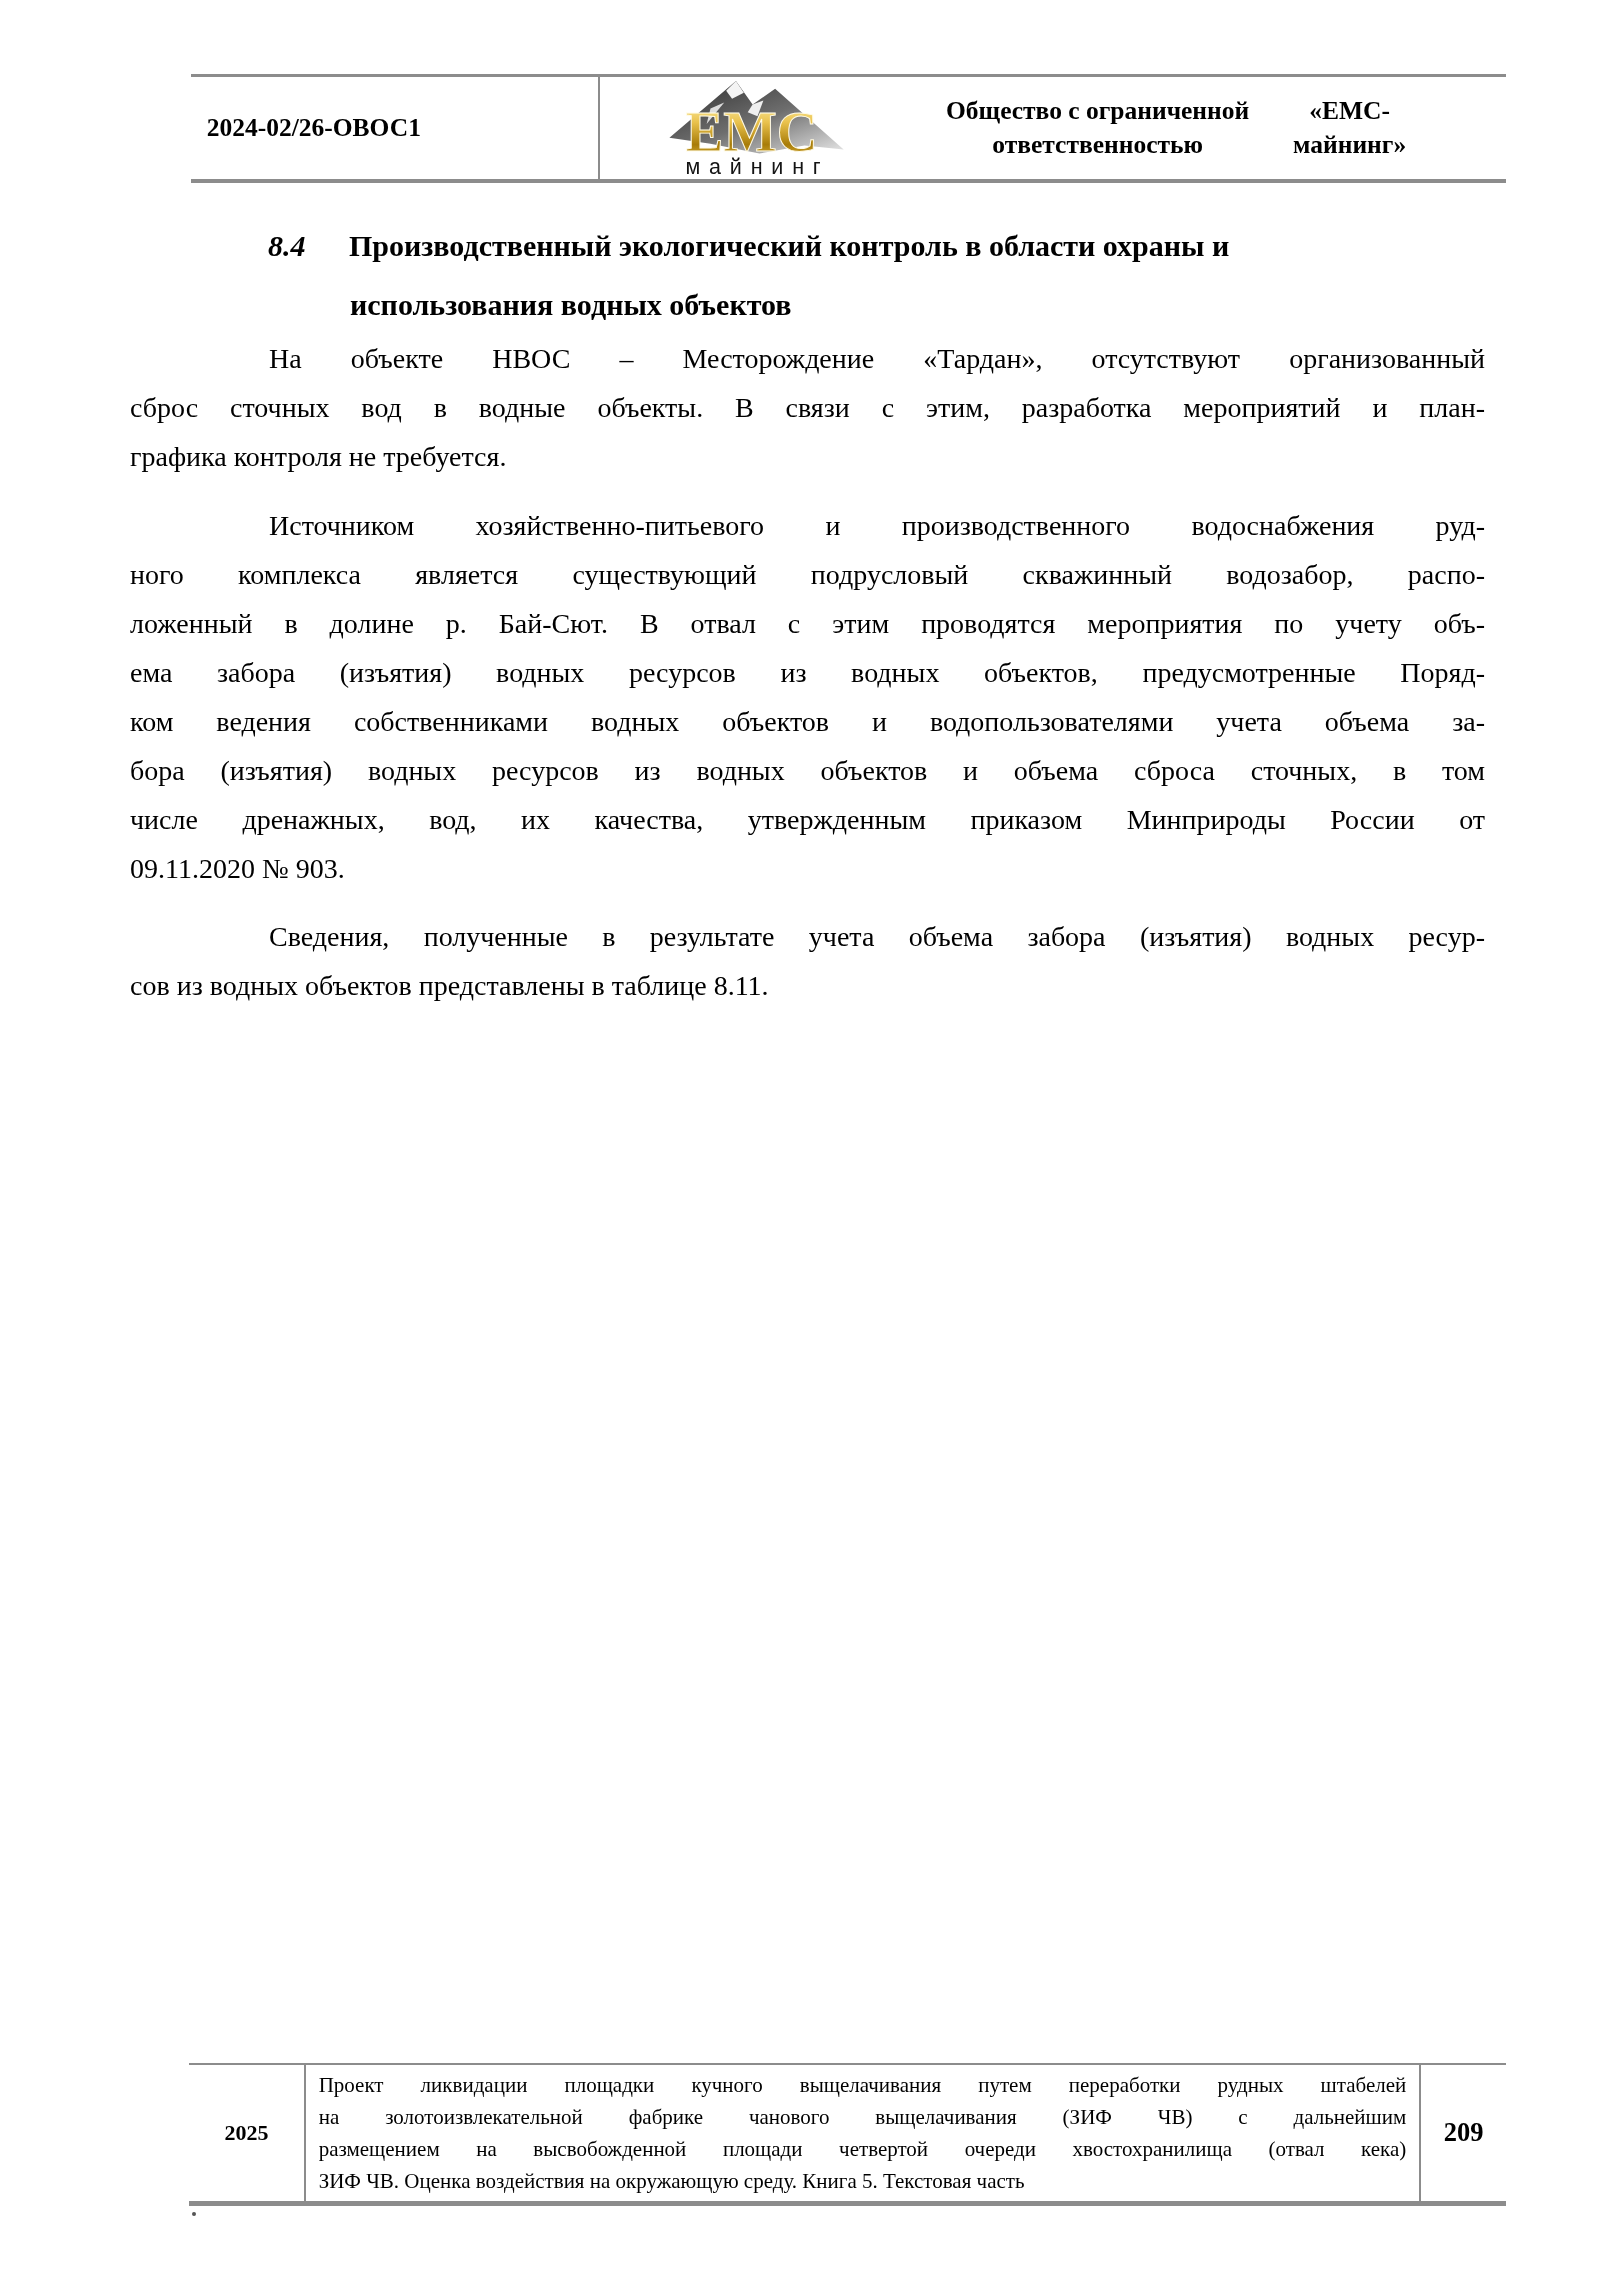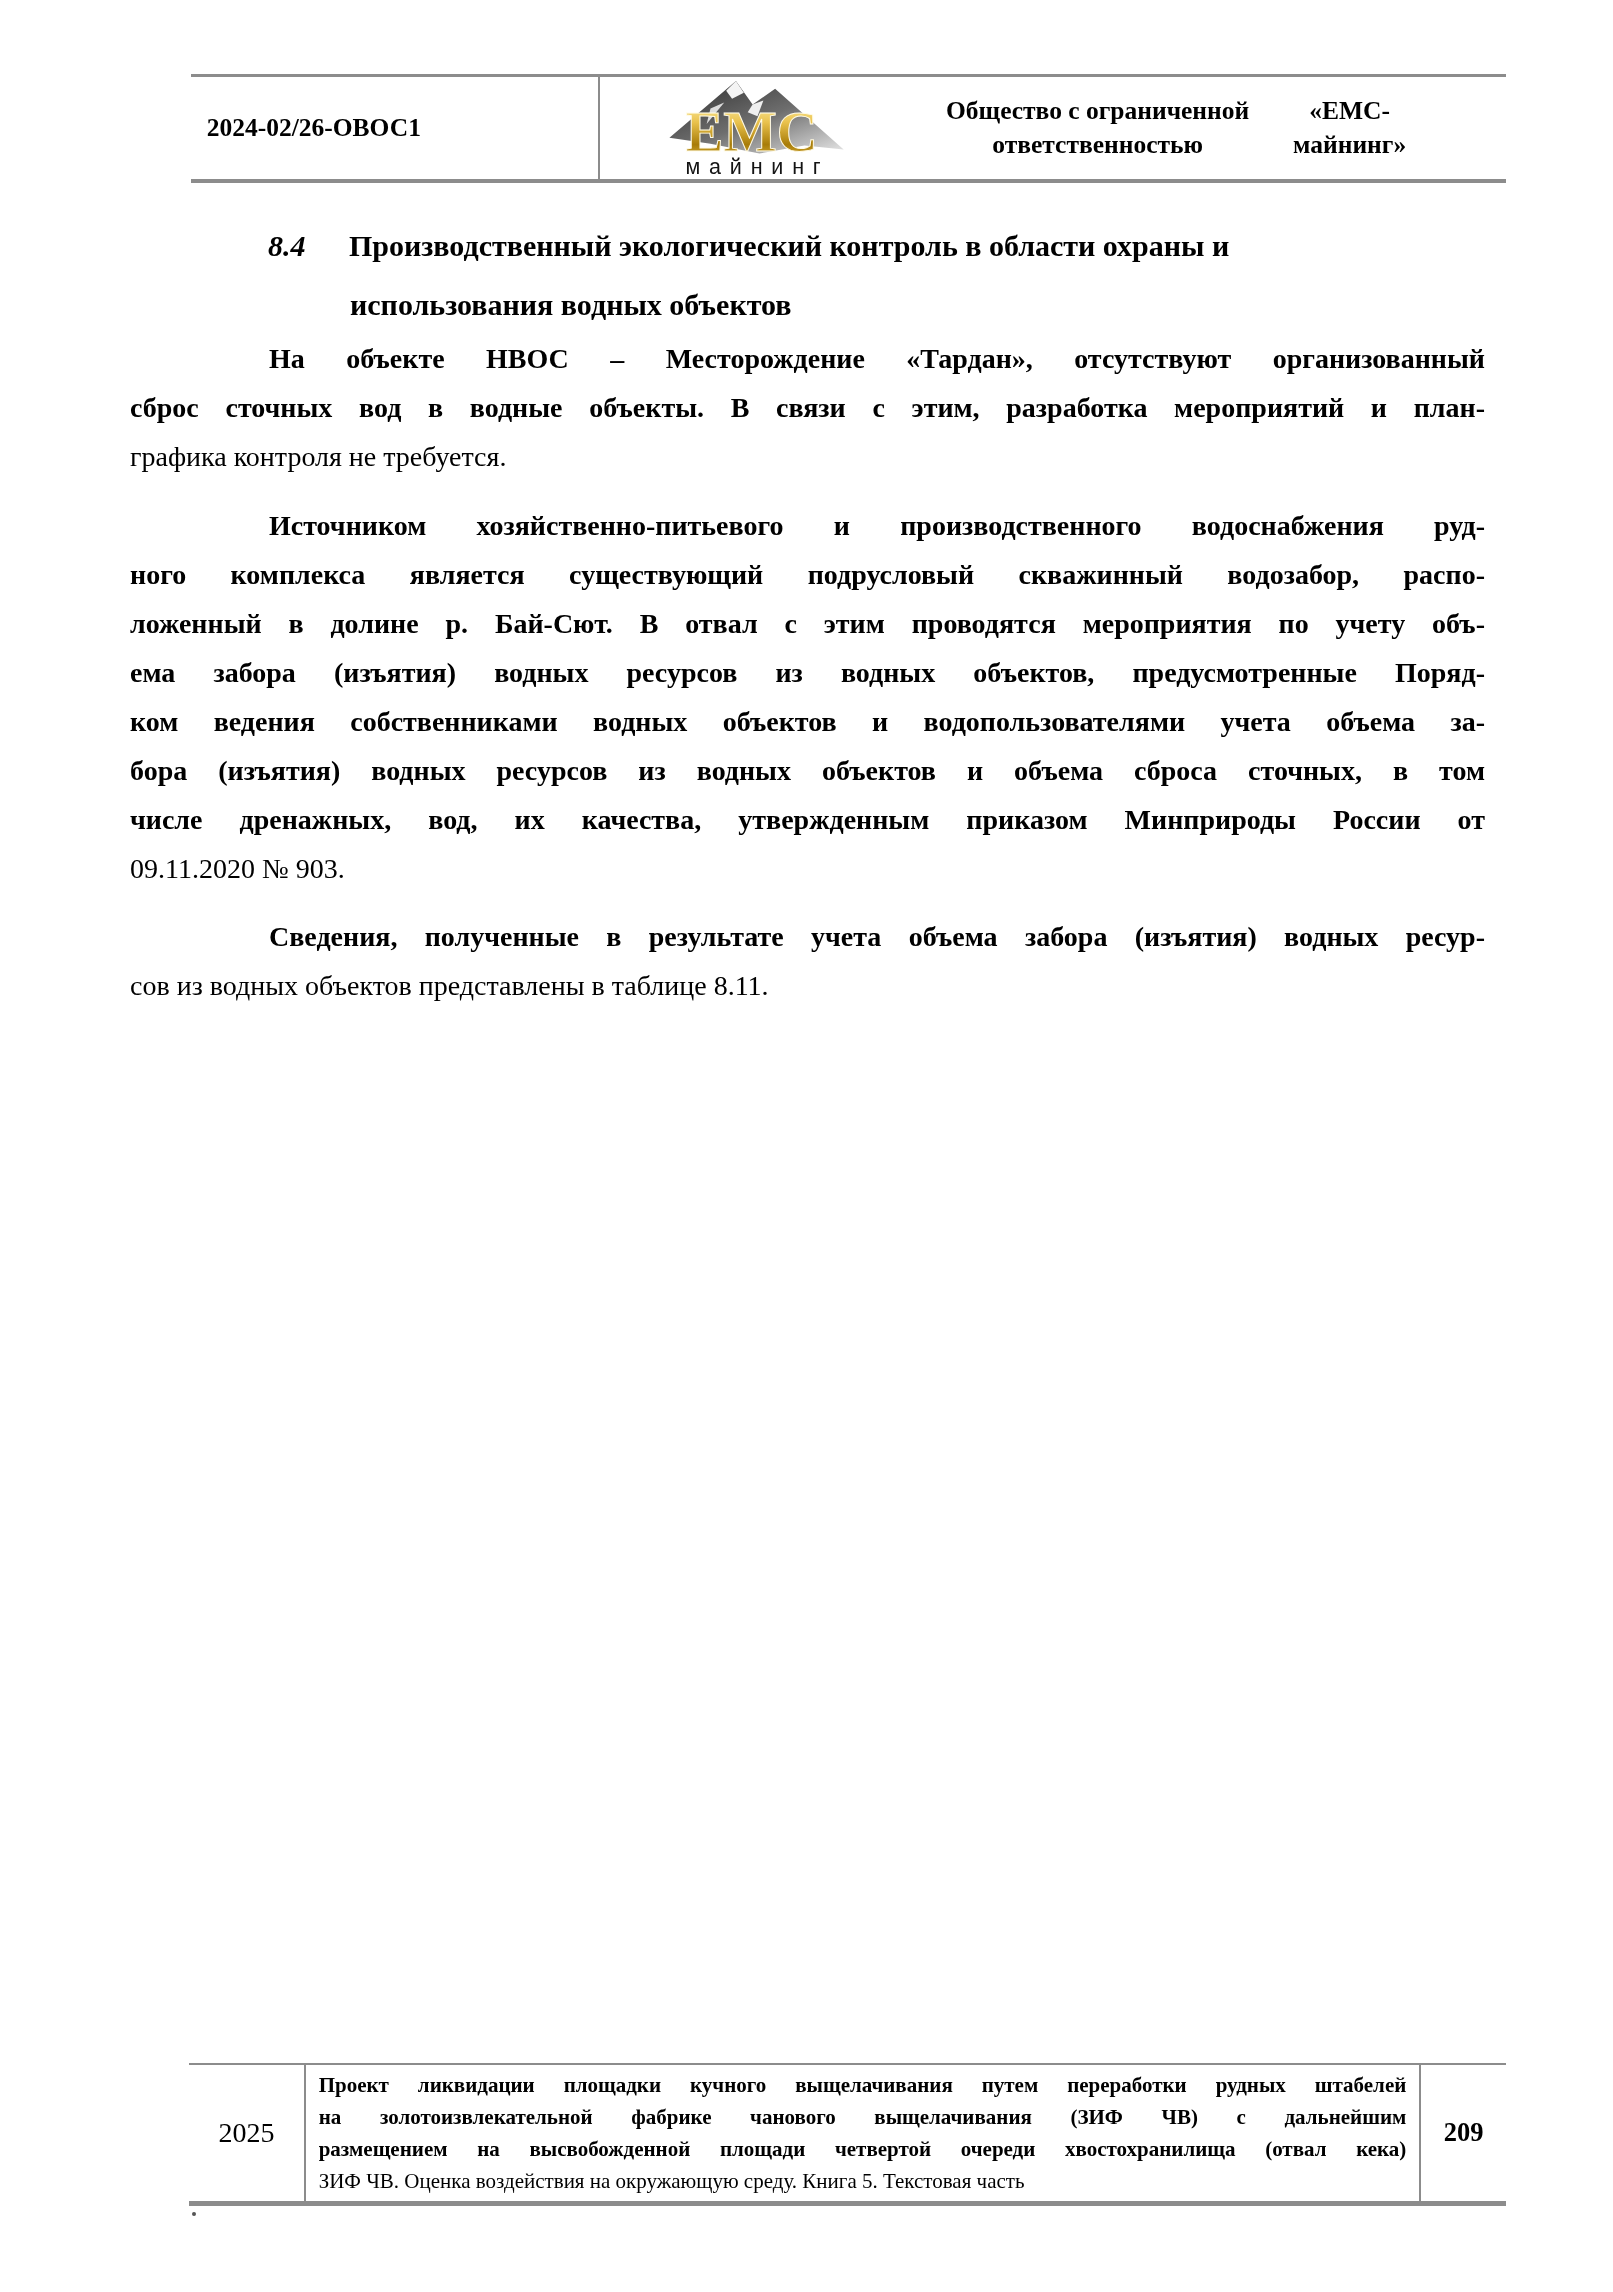--- a/index.html
+++ b/index.html
@@ -49,37 +49,37 @@
   }
   .heading {
     font-weight:bold; font-size:30px; line-height:59px;
     margin:0 0 0 0; padding:0;
   }
   .h-line1 { padding-left:138px; white-space:nowrap; }
   .h-num   { display:inline-block; width:81px;font-style:italic; }
   .h-line2 { padding-left:220px; }
 
   .para { margin:0 0 19.6px 0; font-size:28px; line-height:49px; }
-  .jline { text-align:justify; text-align-last:justify;font-weight:bold; }
+  .jline { text-align:justify; text-align-last:justify; }
   .lline { text-align:left; }
   .indent { padding-left:139px; }
 
   
   .ftr {
     position:absolute; left:189px; top:2063px;
     width:1317px;
     border-top:2.9px solid #8c8c8c;
     border-bottom:5.9px solid #8c8c8c;
     display:flex; align-items:stretch;
     box-sizing:border-box;
   }
   .ftr-year {
     width:115px;
     display:flex; align-items:center; justify-content:center;
-    font-weight:normal; font-size:28px;
+    font-weight:bold; font-size:22px;
   }
   .ftr-text {
     flex:1; box-sizing:border-box;
     border-left:2.9px solid #8c8c8c;
     border-right:2.9px solid #8c8c8c;
     padding:3.9px 12.7px;
     font-size:21px; line-height:32px;
   }
   .ftr-page {
     width:85px;

